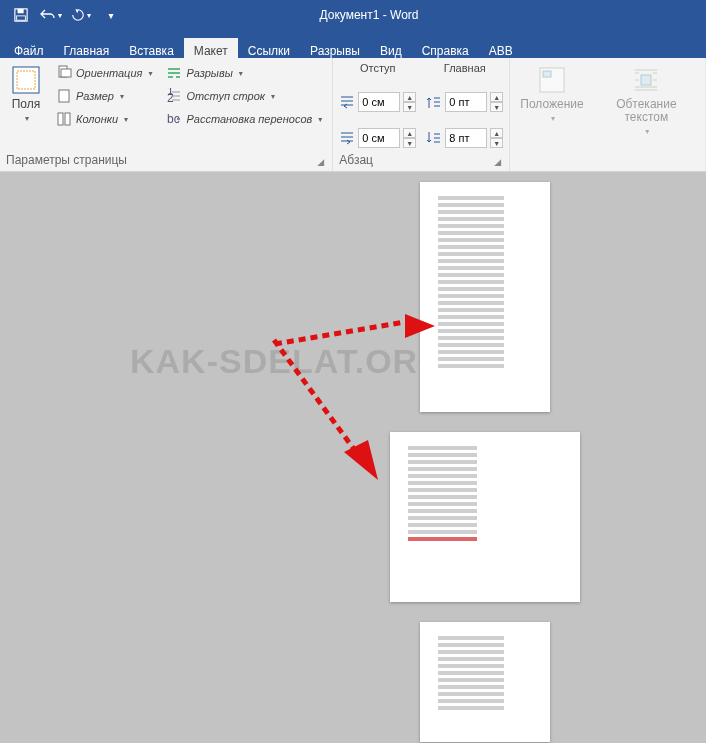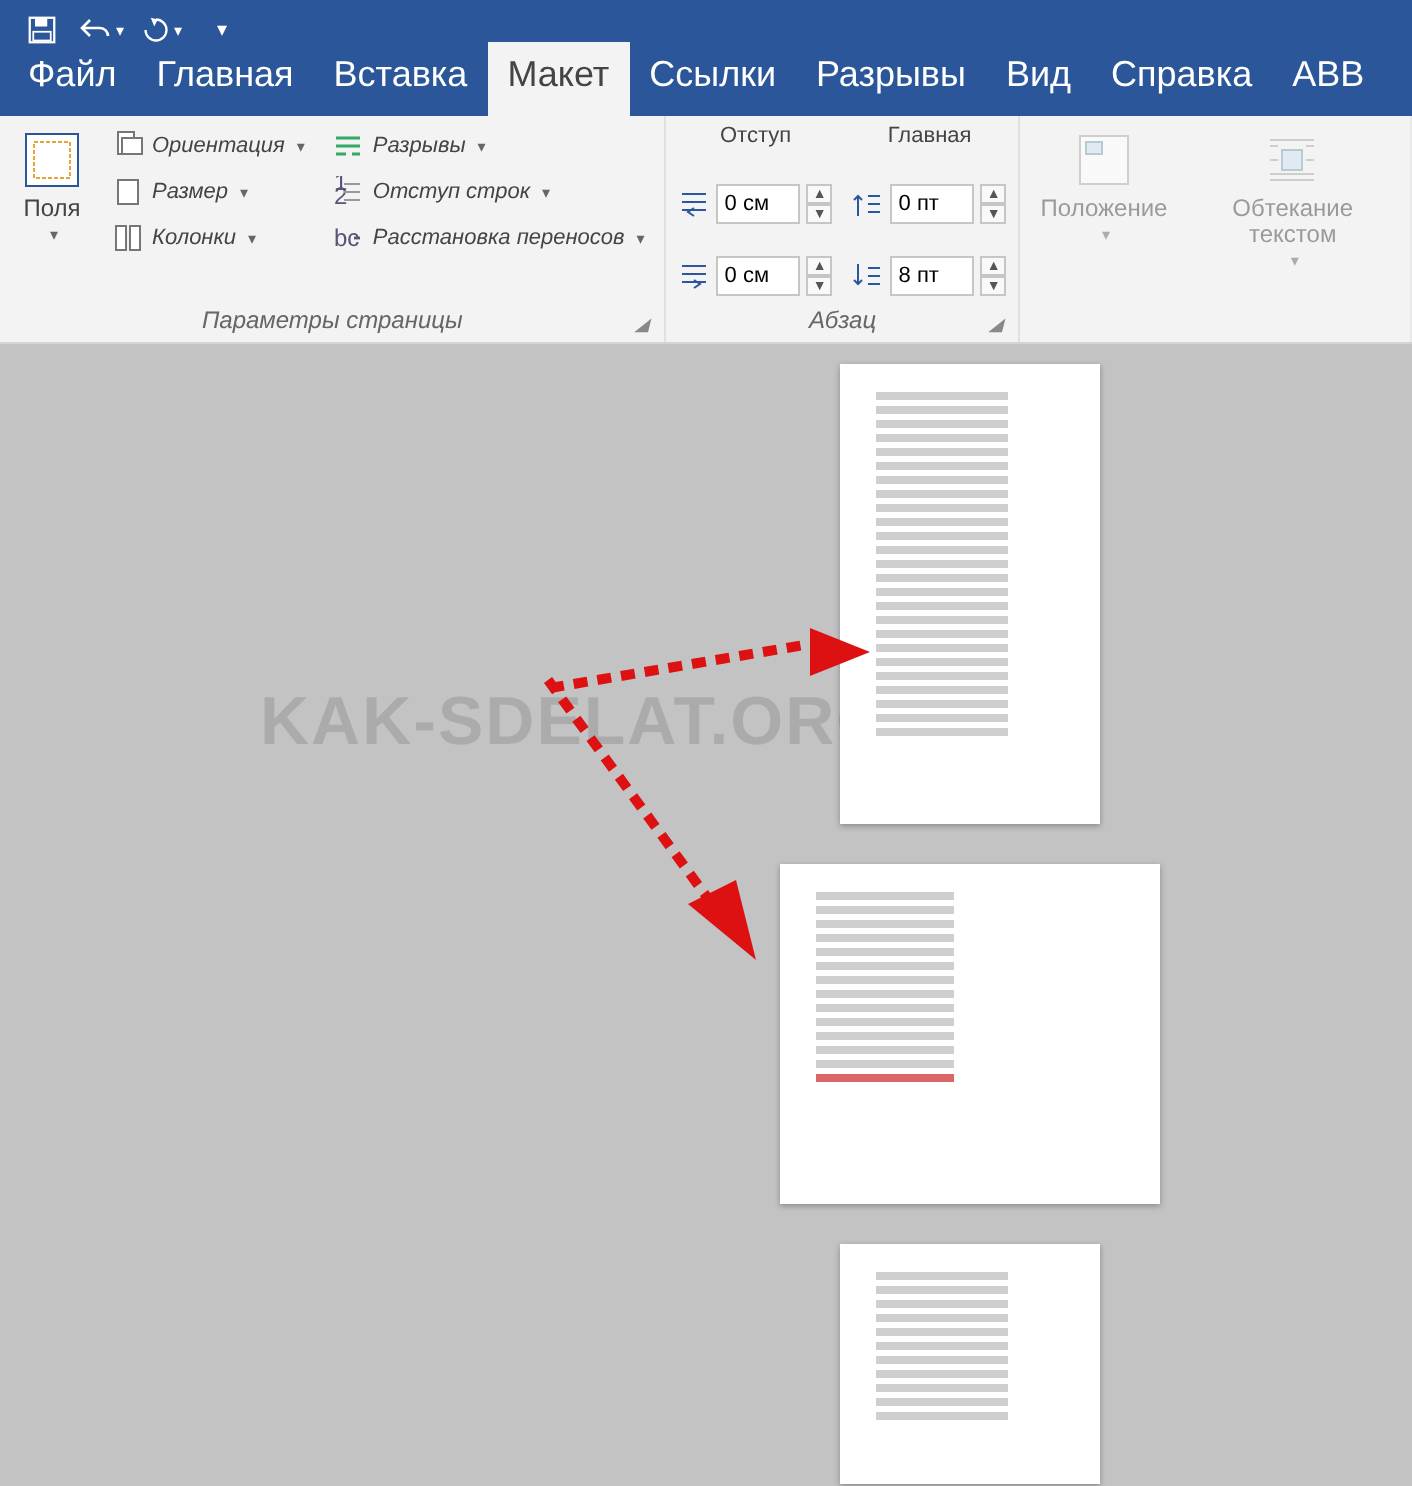--- a/index.html
+++ b/index.html
@@ -2,26 +2,26 @@
 <html><head>
 <meta charset="utf-8">
 <style>
   * { margin: 0; padding: 0; box-sizing: border-box; font-family: "Segoe UI", Tahoma, sans-serif; font-size: 12px; }
   body { width: 706px; height: 743px; background: #fff; overflow: hidden; }
   .titlebar { height: 30px; background: #2b579a; display: flex; align-items: center; color: #fff; }
   .qat { display: flex; align-items: center; padding: 0 8px; gap: 4px; }
   .qat-btn { width: 26px; height: 24px; display: flex; align-items: center; justify-content: center; color: #fff; }
   .title { flex: 1; text-align: center; font-size: 12px; }
   .tabs { height: 28px; background: #2b579a; display: flex; align-items: flex-end; padding: 0 4px; color: #fff; }
-  .tab { padding: 6px 10px 10px; cursor: pointer; font-size: 18px; }
+  .tab { padding: 6px 10px 0; cursor: pointer; font-size: 12px; }
   .tab.active { background: #f3f3f3; color: #444; }
   .ribbon { height: 114px; background: #f3f3f3; border-bottom: 1px solid #d4d4d4; display: flex; }
   .group { border-right: 1px solid #e1e1e1; display: flex; flex-direction: column; justify-content: space-between; padding: 4px 6px 2px; }
   .group-body { display: flex; gap: 6px; }
-  .group-label { text-align: center; font-size: 11px; color: #666; padding: 2px 0; position: relative; font-style: italic; }
+  .group-label { text-align: left; font-size: 11px; color: #666; padding: 2px 0; position: relative; }
   .group-label .launcher { position: absolute; right: 2px; bottom: 2px; font-size: 9px; color: #888; cursor: pointer; }
   .big-col { display: flex; flex-direction: column; align-items: center; gap: 2px; padding: 2px 4px; cursor: pointer; }
   .big-icon { width: 32px; height: 32px; display: flex; align-items: center; justify-content: center; }
   .big-lbl { font-size: 11px; color: #444; text-align: center; line-height: 1.1; }
   .drop { font-size: 8px; margin-left: 2px; color: #666; }
   .small-col { display: flex; flex-direction: column; gap: 1px; }
   .small-btn { display: flex; align-items: center; gap: 4px; padding: 2px 4px; cursor: pointer; height: 22px; }
   .small-icon { width: 16px; height: 16px; display: flex; align-items: center; justify-content: center; flex: none; }
   .small-lbl { font-size: 11px; color: #444; white-space: nowrap; font-style: italic; }
   .indent-grid { display: grid; grid-template-columns: auto auto; gap: 16px 10px; }
@@ -62,20 +62,21 @@
     </div>
     <div class="qat-btn">
       <svg width="14" height="14" viewBox="0 0 16 16">
           <path d="M8 2 A6 6 0 1 1 2 8" fill="none" stroke="#fff" stroke-width="1.3"></path>
           <path d="M5 1 L9 2 L7 6" fill="#fff"></path>
         </svg>
       <span class="drop" style="color:#fff">▾</span>
     </div>
     <div class="qat-btn" style="font-size:10px">▾</div>
   </div>
+  <div class="title">Документ1 - Word</div>
   <div style="width:100px"></div>
 </div>
 
 <div class="tabs">
   <div class="tab">Файл</div>
   <div class="tab">Главная</div>
   <div class="tab">Вставка</div>
   <div class="tab active">Макет</div>
   <div class="tab">Ссылки</div>
   <div class="tab">Разрывы</div>

